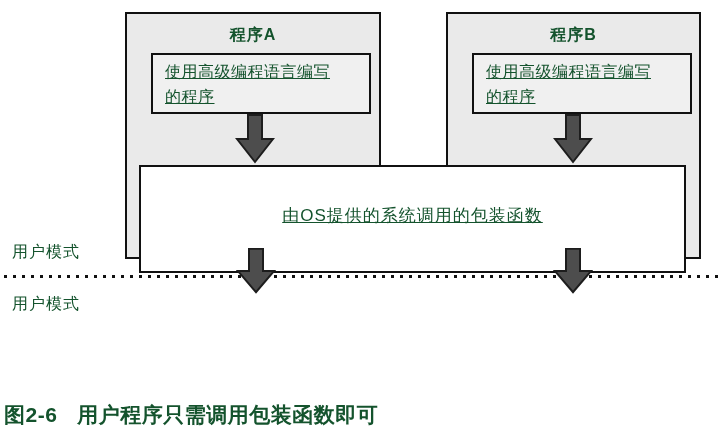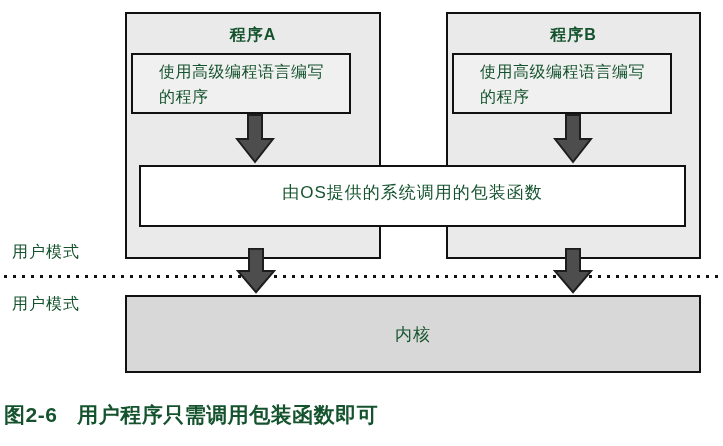--- a/index.html
+++ b/index.html
@@ -27,47 +27,49 @@
   #program-b { left: 446px; width: 255px; }
   .program-title {
     text-align: center;
     margin-top: 11px;
     font-size: 16px;
     font-weight: 600;
     letter-spacing: 1px;
   }
   .inner-box {
     position: absolute;
-    left: 4px;
+    left: 24px;
     top: 39px;
     width: 220px;
     height: 61px;
     background: #f0f0f0;
     border: 2px solid #111111;
-    padding: 4px 26px;
+    padding: 4px 12px;
     font-size: 16px;
     font-weight: 500;
     line-height: 25px;
     letter-spacing: 0.5px;
     white-space: nowrap;
+    text-decoration: underline;
   }
   #wrapper-box {
     left: 139px;
     top: 165px;
     width: 547px;
-    height: 62px;
+    height: 108px;
     background: #ffffff;
     z-index: 2;
     display: flex;
     align-items: center;
     justify-content: center;
     font-size: 17px;
     font-weight: 500;
     letter-spacing: 1px;
     padding-bottom: 8px;
+    text-decoration: underline;
   }
   #kernel-box {
     left: 125px;
     top: 295px;
     width: 576px;
     height: 78px;
     background: #d8d8d8;
     z-index: 1;
     display: flex;
     align-items: center;
@@ -150,21 +152,18 @@
     <polygon points="13,1 27,1 27,25 38,25 20,48 2,25 13,25" fill="#4d4d4d" stroke="#1d1d1d" stroke-width="2" stroke-linejoin="miter"></polygon>
   </svg>
   <svg class="block-arrow" id="arrow-b2" width="40" height="46" viewBox="0 0 40 50" preserveAspectRatio="none">
     <polygon points="13,1 27,1 27,25 38,25 20,48 2,25 13,25" fill="#4d4d4d" stroke="#1d1d1d" stroke-width="2" stroke-linejoin="miter"></polygon>
   </svg>
 
   <div id="mode-divider"></div>
   <div class="mode-label" id="user-mode-label">用户模式</div>
   <div class="mode-label" id="kernel-mode-label">用户模式</div>
 
-  <div class="box" id="kernel-box">
-    <span>内核</span>
-  </div>
 
   <div class="figure-caption">
     <span class="caption-number">图2-6</span><span class="caption-text">用户程序只需调用包装函数即可</span>
   </div>
 
 </div>
 
 </body></html>

